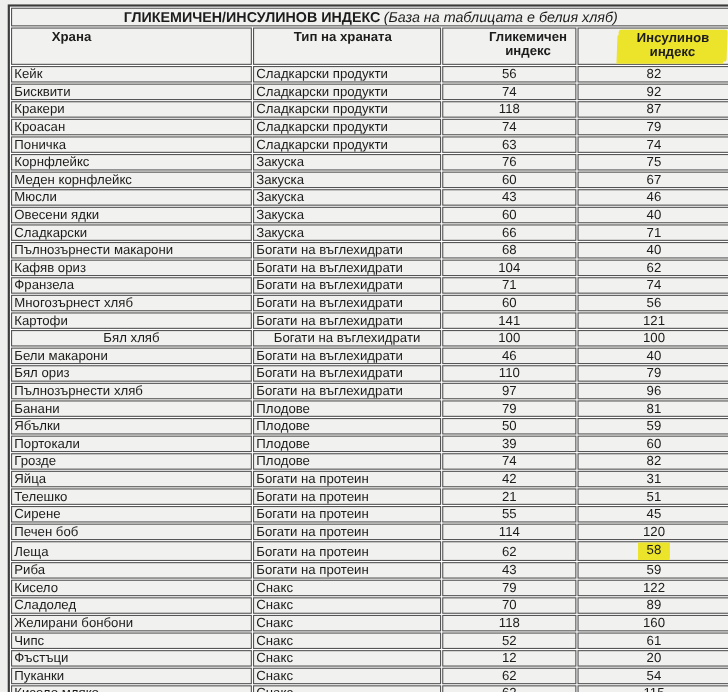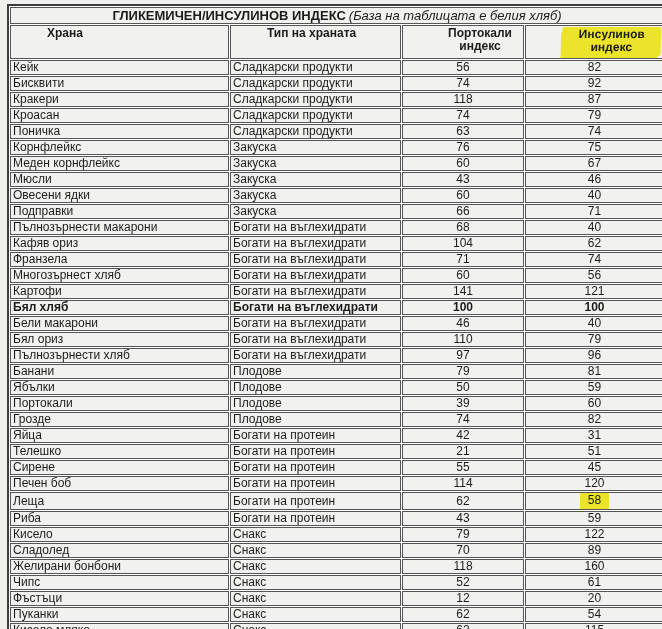--- a/index.html
+++ b/index.html
@@ -56,21 +56,21 @@
     font-weight:bold;
     vertical-align:top;
     padding-top:1px;
     padding-left:36px;
   }
   tr.header-row th.num{
     text-align:center;
     white-space:normal;
   }
   td.num{text-align:center;}
-  tr.bold-row td{font-weight:bold;}
+  tr.bold-row td{font-weight:normal;text-align:center;}
   .hl{
     display:inline-block;
     background:var(--highlight);
     padding:1px 4px 2px;
     border-radius:2px;
     box-shadow:-2px 4px 0 -1px var(--highlight);
     transform:skewX(-2deg);
   }
   .hl-val{
     display:inline-block;
@@ -91,21 +91,21 @@
       <col style="width:122px">
       <col style="width:139px">
     </colgroup>
     <thead>
       <tr class="title-row">
         <td colspan="4"><span class="t-main">ГЛИКЕМИЧЕН/ИНСУЛИНОВ ИНДЕКС</span><span class="t-note">(База на таблицата е белия хляб)</span></td>
       </tr>
       <tr class="header-row">
         <th>Храна</th>
         <th>Тип на храната</th>
-        <th class="num">Портокали индекс</th>
+        <th class="num">Гликемичен индекс</th>
         <th class="num"><span class="hl">Инсулинов индекс</span></th>
       </tr>
     </thead>
     <tbody id="rows">
         <tr>
           <td>Кейк</td>
           <td>Сладкарски продукти</td>
           <td class="num">56</td>
           <td class="num">82</td>
         </tr>
@@ -151,21 +151,21 @@
           <td class="num">43</td>
           <td class="num">46</td>
         </tr>
         <tr>
           <td>Овесени ядки</td>
           <td>Закуска</td>
           <td class="num">60</td>
           <td class="num">40</td>
         </tr>
         <tr>
-          <td>Подправки</td>
+          <td>Сладкарски</td>
           <td>Закуска</td>
           <td class="num">66</td>
           <td class="num">71</td>
         </tr>
         <tr>
           <td>Пълнозърнести макарони</td>
           <td>Богати на въглехидрати</td>
           <td class="num">68</td>
           <td class="num">40</td>
         </tr>

